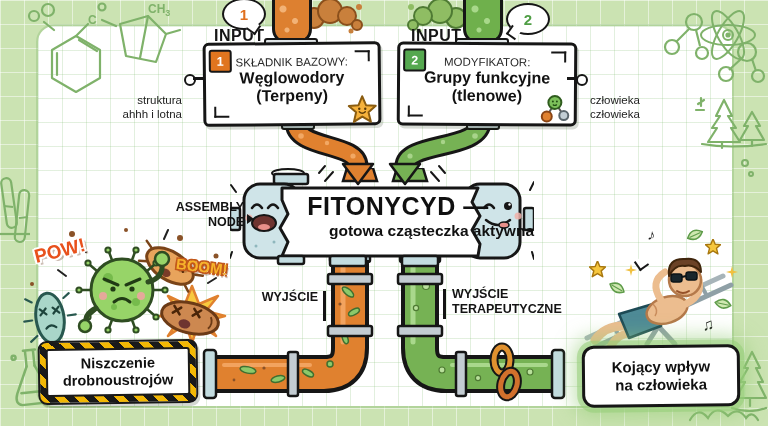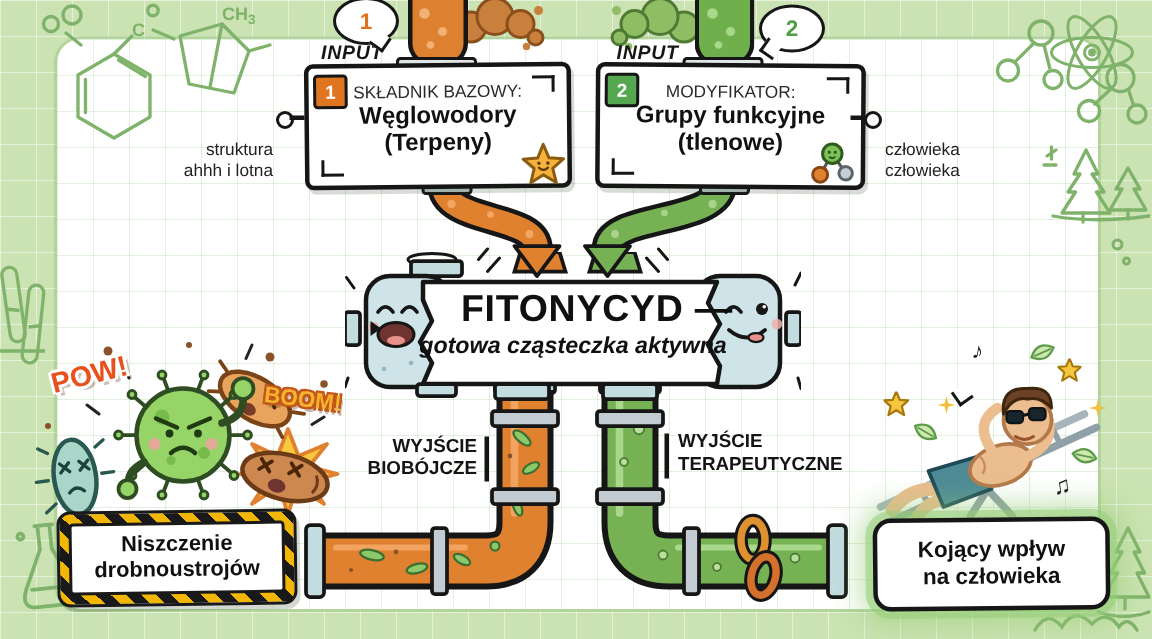--- a/index.html
+++ b/index.html
@@ -20,33 +20,33 @@
   .inbox{background:#fff;border:3px solid #161616;border-radius:6px;text-align:center;
     box-shadow:2px 3px 0 rgba(40,60,30,.18);}
   .inbox .t{font-size:11.5px;color:#2a2a2a;margin-top:11px;}
   .inbox .n{font-size:16px;font-weight:700;color:#111;margin-top:1px;line-height:1.08;}
   .badge{position:absolute;left:3px;top:4px;width:19px;height:19px;border:2.5px solid #161616;
     border-radius:3px;color:#fff;font-weight:700;font-size:12.5px;display:flex;
     align-items:center;justify-content:center;}
   .corner{position:absolute;width:13px;height:9px;}
   .corner.tr{top:6px;right:8px;border-top:2.5px solid #161616;border-right:2.5px solid #161616;}
   .corner.bl{bottom:6px;left:8px;border-bottom:2.5px solid #161616;border-left:2.5px solid #161616;}
-  .input-lbl{font-weight:700;font-size:13px;letter-spacing:.5px;color:#161616;font-style:italic;}
+  .input-lbl{font-weight:700;font-size:16px;letter-spacing:.5px;color:#161616;}
   .bubble{background:#fff;border:2.5px solid #161616;border-radius:50%;display:flex;
     align-items:center;justify-content:center;font-weight:700;font-size:15px;}
   .tail{position:absolute;width:9px;height:9px;background:#fff;border-right:2.5px solid #161616;
     border-bottom:2.5px solid #161616;transform:rotate(35deg);}
   .annot{font-size:11.5px;color:#222;line-height:1.2;margin-top:28px;}
   .dot{width:8px;height:8px;background:#fff;border:2.5px solid #161616;border-radius:50%;}
   .linec{height:2.5px;background:#161616;}
   .tube{border:3px solid #161616;border-top:none;border-radius:0 0 15px 15px;}
   .collar{background:#bcc8cd;border:2.5px solid #161616;border-radius:3px;
     box-shadow:inset 0 3px 0 rgba(255,255,255,.55);}
   .fit-title{font-weight:700;font-size:25px;color:#101010;letter-spacing:.5px;text-align:center;margin-left:32px;}
-  .fit-sub{font-weight:700;font-size:15.5px;color:#101010;text-align:center;font-style:italic;}
+  .fit-sub{font-weight:700;font-size:15.5px;color:#101010;text-align:right;}
   .side-lbl{font-weight:700;font-size:12.5px;line-height:1.22;color:#141414;}
   .bar{width:3px;background:#141414;}
   .fx{font-weight:800;white-space:nowrap;}
   .fx-pow{font-size:19px;color:#e8511c;transform:rotate(-14deg);
     text-shadow:-2px -1px 0 #fff,2px -1px 0 #fff,-2px 1px 0 #fff,2px 1px 0 #fff,
       0 -2px 0 #fff,0 2px 0 #fff,3px 3px 0 rgba(90,40,10,.3);}
   .fx-boom{font-size:15px;color:#f7b32b;transform:rotate(7deg);
     text-shadow:-1.5px -1.5px 0 #c2581a,1.5px -1.5px 0 #c2581a,-1.5px 1.5px 0 #c2581a,
       1.5px 1.5px 0 #c2581a,2.5px 3px 0 rgba(90,40,10,.3);}
   .hazard{background:repeating-linear-gradient(45deg,#f2b705 0 7px,#191919 7px 14px);
@@ -260,20 +260,24 @@
 
       <polygon points="52,20 248,20 242,34 250,48 242,62 250,76 248,88 52,88 58,74 50,60 58,46 52,32" fill="#ffffff" stroke="#161616" stroke-width="3" stroke-linejoin="round"></polygon>
       <rect x="100" y="88" width="36" height="10" rx="2" fill="#c3dce0" stroke="#161616" stroke-width="2.5"></rect>
       <rect x="172" y="88" width="36" height="10" rx="2" fill="#c3dce0" stroke="#161616" stroke-width="2.5"></rect>
       <rect x="48" y="88" width="26" height="8" rx="2" fill="#c3dce0" stroke="#161616" stroke-width="2.5"></rect>
     </svg>
     <div class="abs fit-title" style="left:0;right:0;top:24px">FITONYCYD —</div>
     <div class="abs fit-sub" style="left:0;right:0;top:54px">gotowa cząsteczka aktywna</div>
   </div>
 
+  <div class="abs z5 side-lbl" style="left:150px;top:200px;width:94px;text-align:right">
+    <div>ASSEMBLY</div>
+    <div>NODE</div>
+  </div>
   <div class="abs z5" style="left:247px;top:214px;width:0;height:0;border-top:5px solid transparent;
        border-bottom:5px solid transparent;border-left:7px solid #161616"></div>
 
   <svg class="abs z5" style="left:255px;top:112px" width="260" height="80" viewBox="0 0 260 80">
     <rect x="24" y="2" width="32" height="10" rx="2" fill="#bcc8cd" stroke="#161616" stroke-width="2.5"></rect>
     <rect x="210" y="2" width="32" height="10" rx="2" fill="#bcc8cd" stroke="#161616" stroke-width="2.5"></rect>
     <g>
       <path d="M40,10 C40,38 103,30 103,54" stroke="#161616" stroke-width="21" fill="none"></path>
       <path d="M40,10 C40,38 103,30 103,54" stroke="#e0812f" stroke-width="15" fill="none"></path>
       <circle cx="46" cy="24" r="2.8" fill="#f2a864"></circle>
@@ -385,21 +389,20 @@
 
   <div class="abs z6 annot" style="left:590px;top:66px;width:90px;text-align:left">
     <div>człowieka</div>
     <div>człowieka</div>
   </div>
   <div class="abs z6 dot" style="left:576px;top:74px"></div>
   <div class="abs z6 linec" style="left:567px;top:77px;width:9px"></div>
 
   <div class="abs z6 side-lbl" style="left:230px;top:290px;width:88px;text-align:right">
     <div>WYJŚCIE</div>
-    <div>BIOBÓJCZE</div>
   </div>
   <div class="abs z6 bar" style="left:323px;top:291px;height:30px"></div>
 
   <div class="abs z6 side-lbl" style="left:452px;top:287px;width:130px;text-align:left">
     <div>WYJŚCIE</div>
     <div>TERAPEUTYCZNE</div>
   </div>
   <div class="abs z6 bar" style="left:443px;top:289px;height:30px"></div>
 
   <svg class="abs z6" style="left:20px;top:226px" width="210" height="118" viewBox="0 0 210 118">

